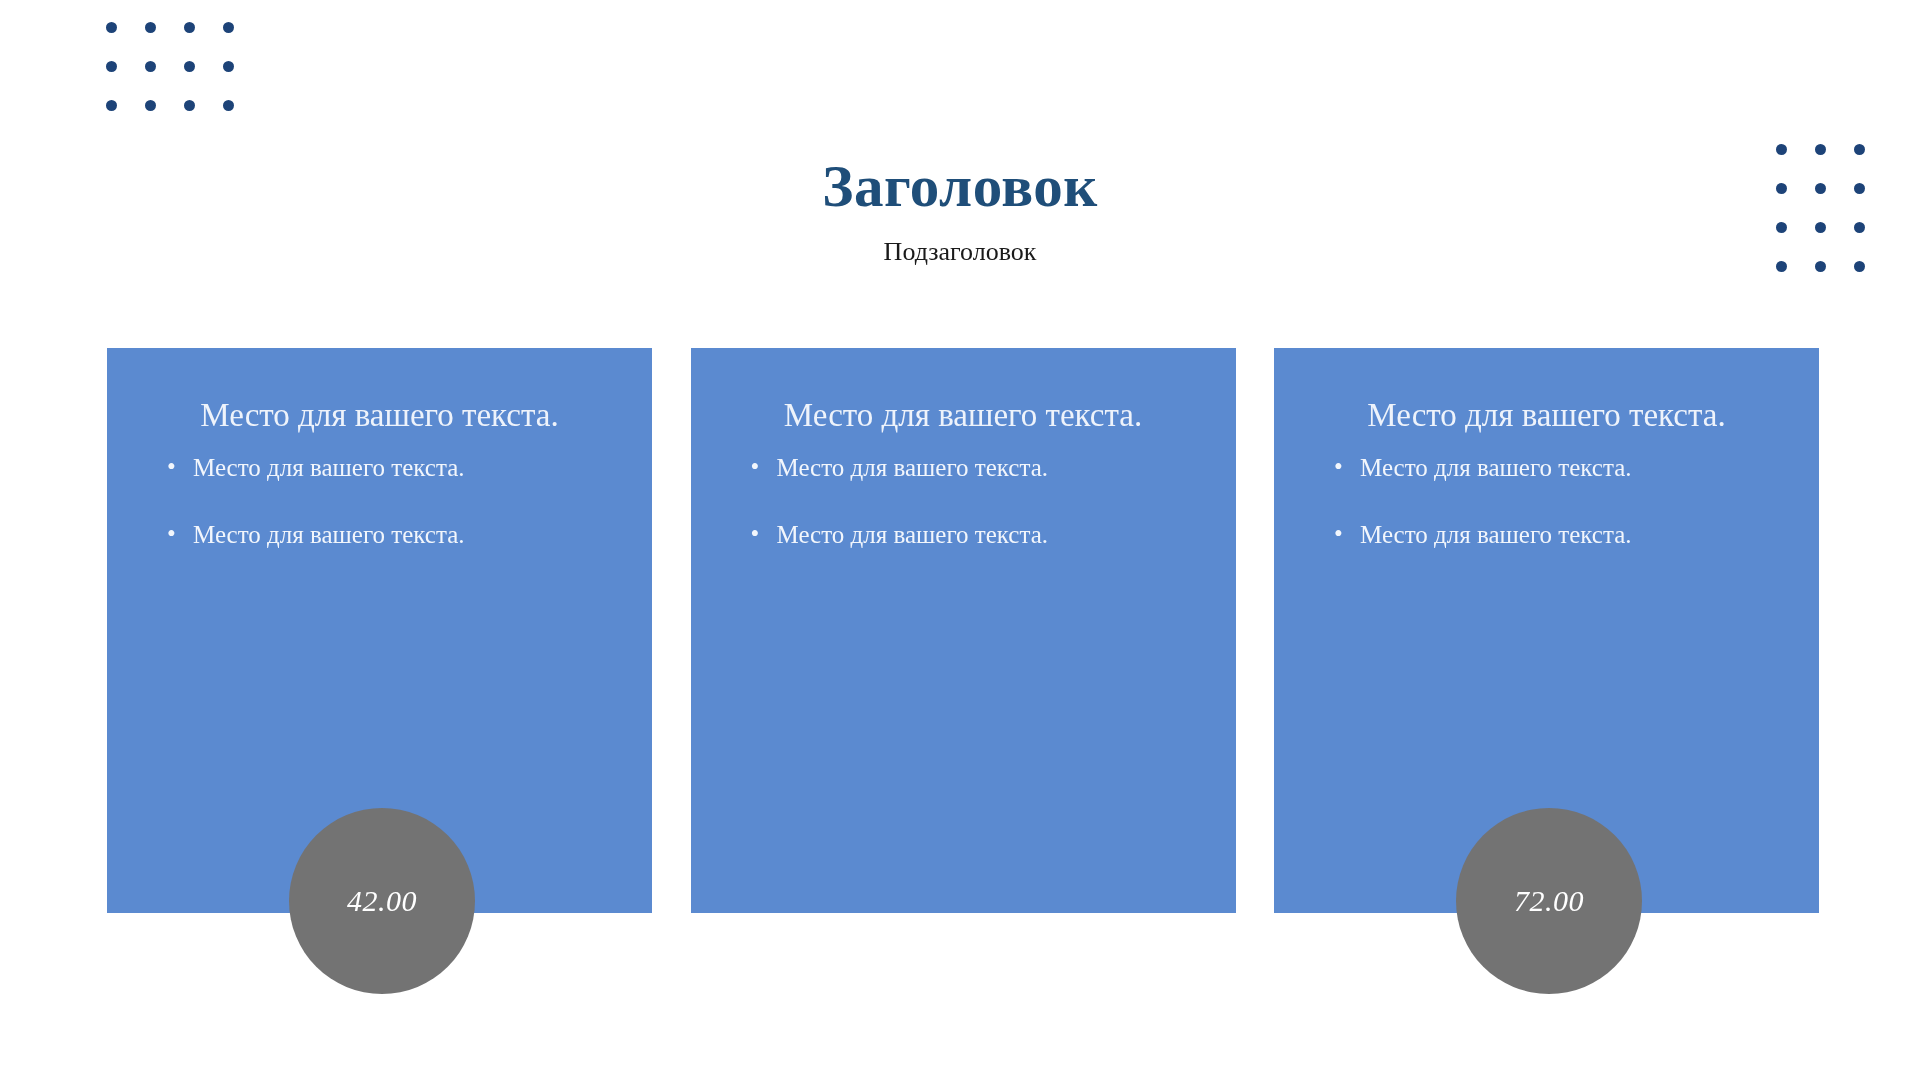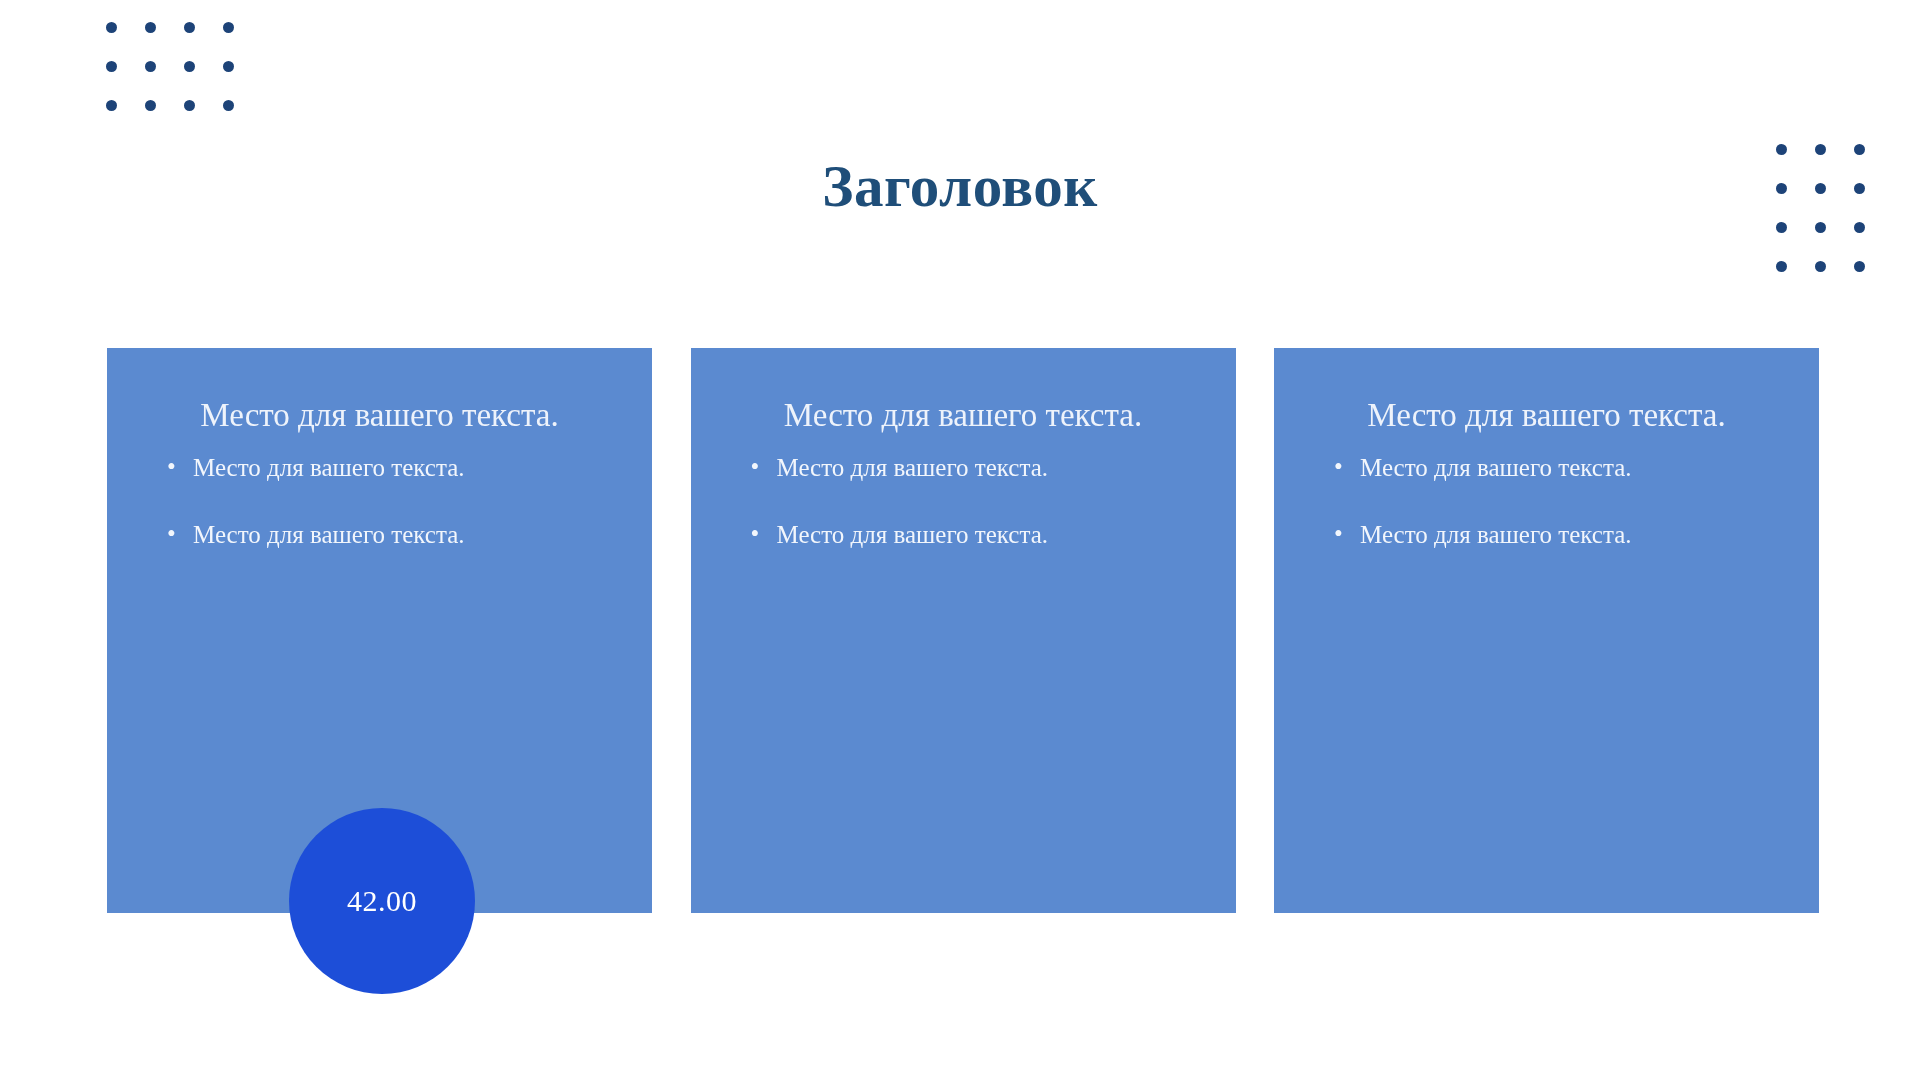--- a/index.html
+++ b/index.html
@@ -117,29 +117,30 @@
     line-height: 1.55;
     color: #f2f6fc;
   }
 
   
   .badge {
     position: absolute;
     width: 186px;
     height: 186px;
     border-radius: 50%;
-    background: #1d4ed8;
+    background: #737373;
     color: #ffffff;
     display: flex;
     align-items: center;
     justify-content: center;
     font-size: 30px;
     letter-spacing: 0.5px;
     bottom: -81px;
     left: 182px;
+    font-style: italic;
   }
   .card:nth-child(2) .badge { left: 168px; }
   .card:nth-child(3) .badge { left: 182px; }
 </style>
 </head>
 <body>
 
 <div class="slide">
 
   <div class="dot-grid dot-grid-left">
@@ -166,20 +167,21 @@
     <span class="dot"></span>
     <span class="dot"></span>
     <span class="dot"></span>
     <span class="dot"></span>
     <span class="dot"></span>
     <span class="dot"></span>
     <span class="dot"></span>
   </div>
 
   <h1 class="title">Заголовок</h1>
+  <div class="subtitle">Подзаголовок</div>
 
   <div class="cards">
 
     <div class="card">
       <div class="card-title">Место для вашего текста.</div>
       <ul class="card-list">
         <li>Место для вашего текста.</li>
         <li>Место для вашего текста.</li>
       </ul>
       <div class="badge">42.00</div>
@@ -192,16 +194,17 @@
         <li>Место для вашего текста.</li>
       </ul>
     </div>
 
     <div class="card">
       <div class="card-title">Место для вашего текста.</div>
       <ul class="card-list">
         <li>Место для вашего текста.</li>
         <li>Место для вашего текста.</li>
       </ul>
+      <div class="badge">72.00</div>
     </div>
 
   </div>
 </div>
 
 </body></html>

